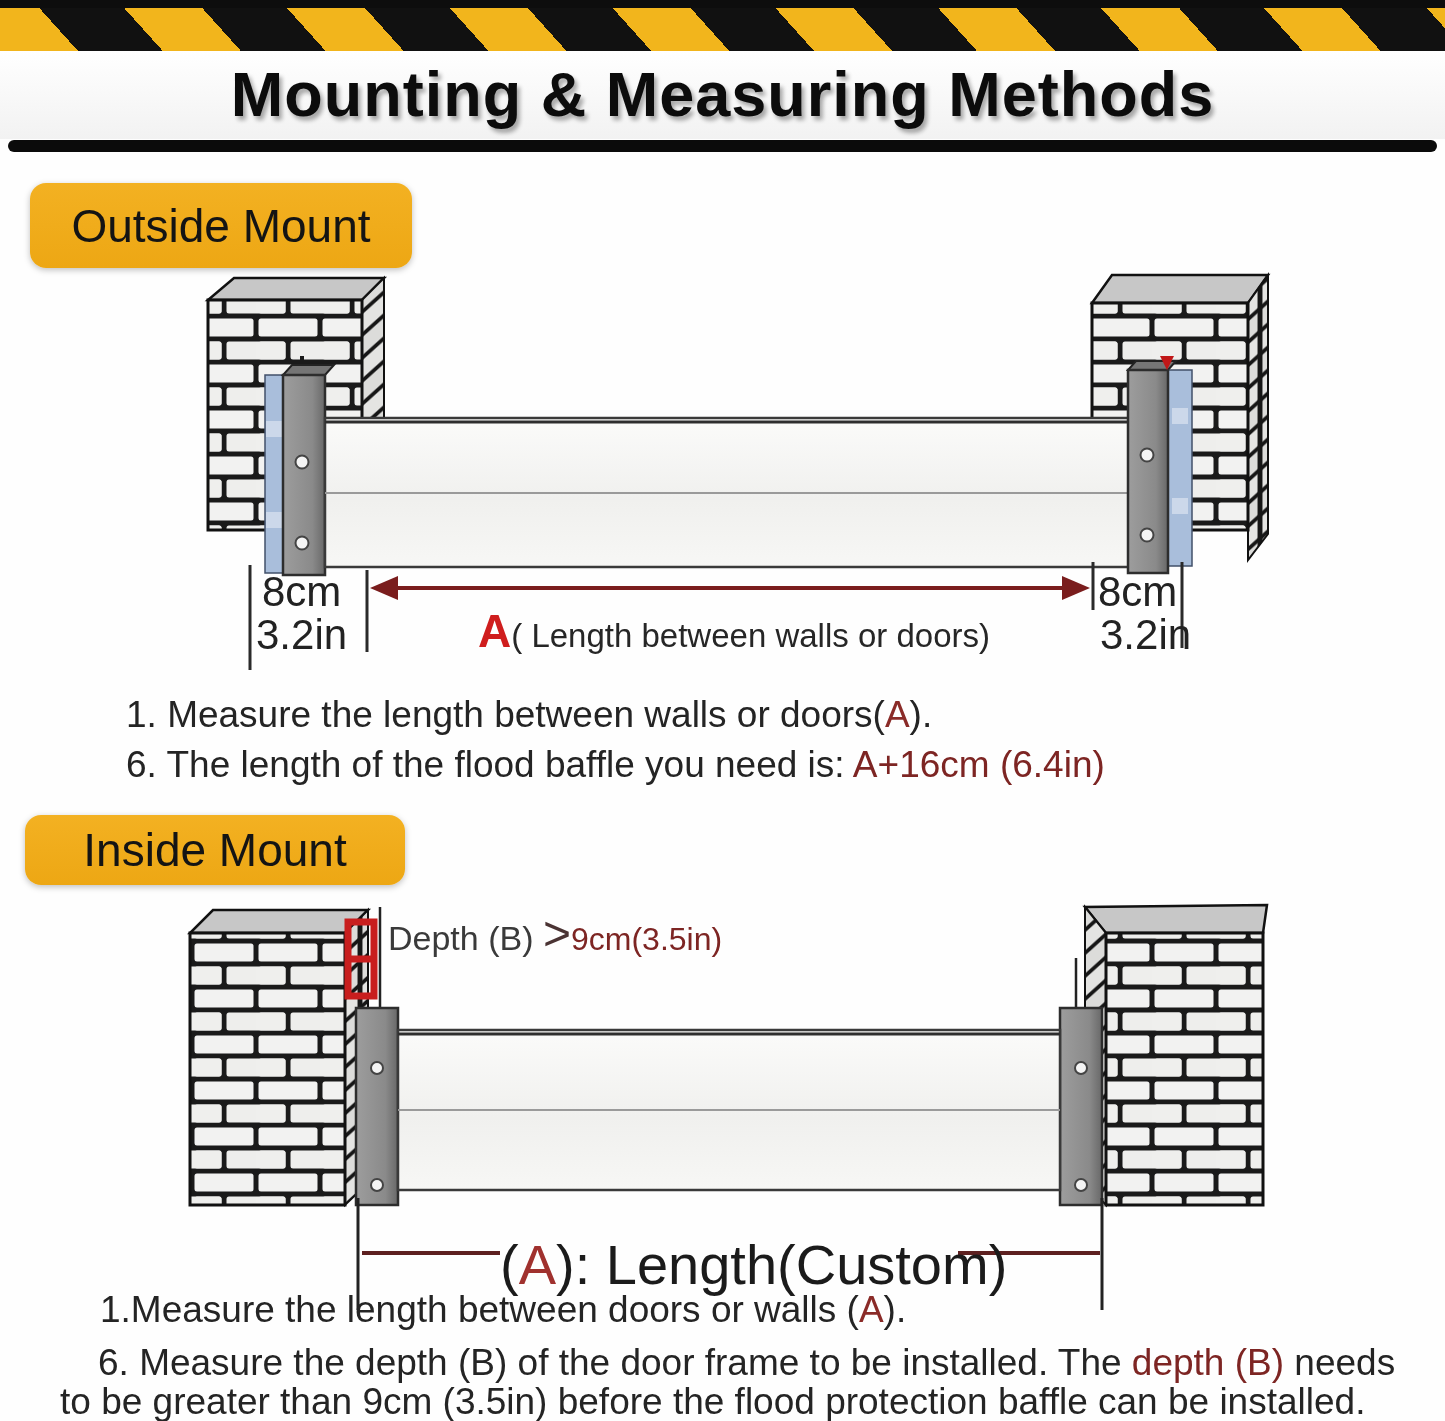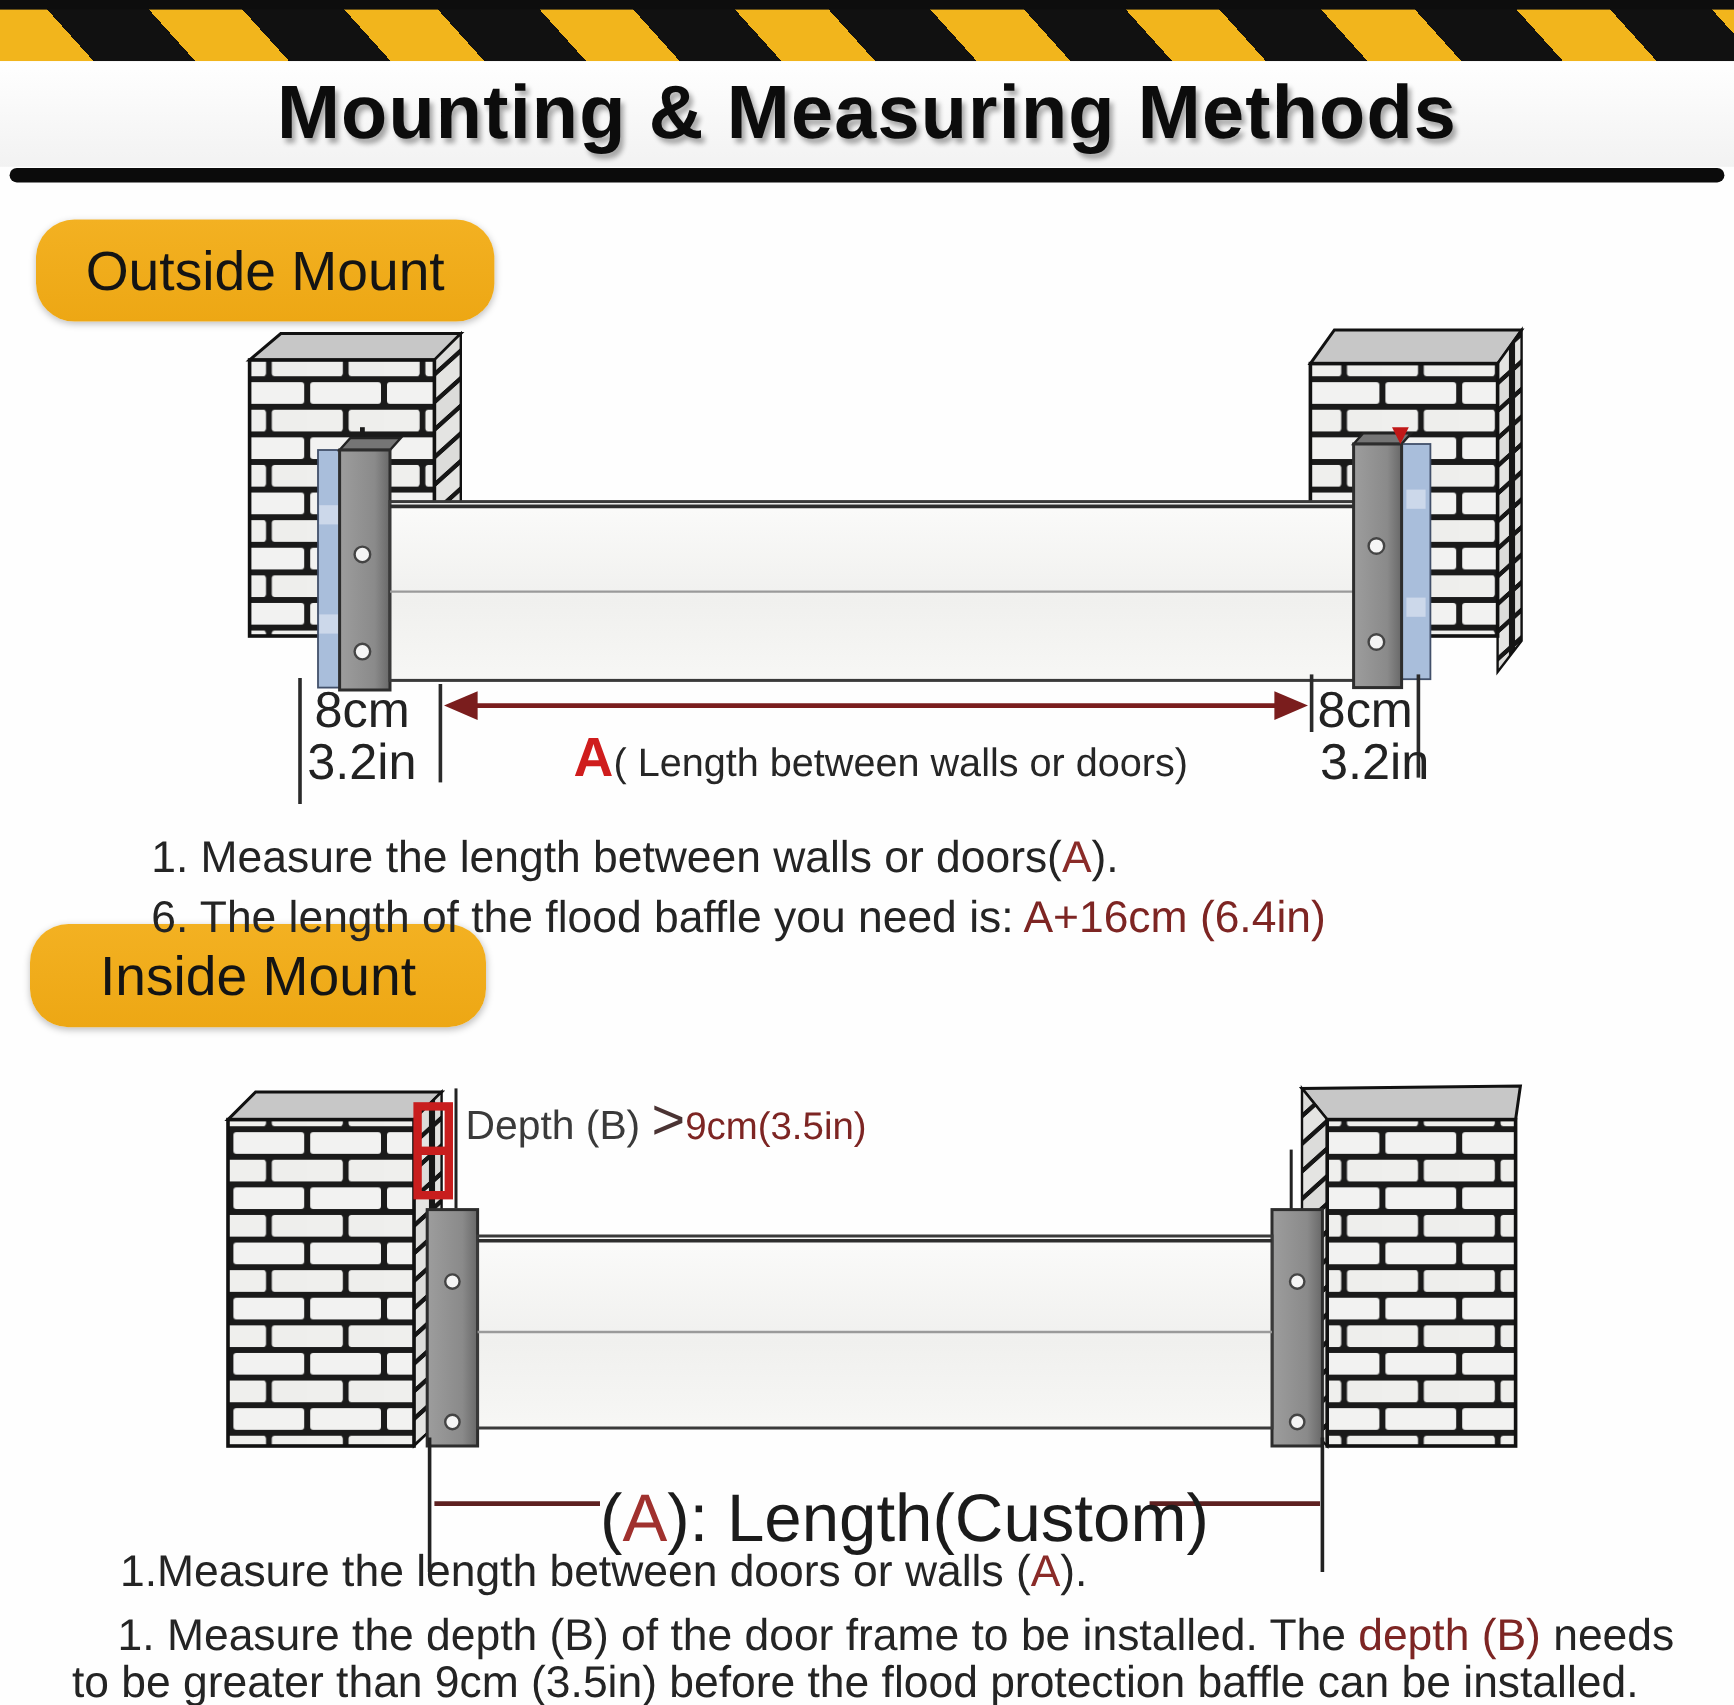--- a/index.html
+++ b/index.html
@@ -11,25 +11,25 @@
   .top-black{left:0;top:0;width:1445px;height:9px;background:#0d0d0d;}
   .hazard{left:0;top:8px;width:1445px;height:43px;
           background:repeating-linear-gradient(48deg,#f2b51c 0 58px,#111111 58px 121px);}
   .title-band{left:0;top:51px;width:1445px;height:88px;
               background:linear-gradient(#ffffff,#f2f2f2);}
   .title{left:0;top:58px;width:1445px;text-align:center;font-size:63px;font-weight:bold;
          letter-spacing:1px;color:#0c0c0c;text-shadow:3px 4px 4px rgba(0,0,0,0.33);}
   .header-rule{left:8px;top:140px;width:1429px;height:12px;background:#0b0b0b;border-radius:7px;}
 
   
-  .badge{background:linear-gradient(#f3b122,#eda714);border-radius:32px;
+  .badge{background:linear-gradient(#f3b122,#eda714);border-radius:16px;
          display:flex;align-items:center;justify-content:center;
          font-size:46px;color:#141414;box-shadow:0 2px 6px rgba(0,0,0,0.25);}
   .badge.outside{left:30px;top:183px;width:382px;height:85px;}
-  .badge.inside{left:25px;top:770px;width:380px;height:86px;}
+  .badge.inside{left:25px;top:815px;width:380px;height:70px;}
 
   
   .dimtxt{font-size:42px;color:#222;white-space:nowrap;}
   .arrow-label{left:478px;top:604px;white-space:nowrap;}
   .arrow-label .a-red{font-size:46px;font-weight:bold;color:#cf1d1d;}
   .arrow-label .rest{font-size:33px;color:#262626;}
   .depth-label{left:388px;top:906px;white-space:nowrap;}
   .depth-label .d-black{font-size:34px;color:#3a3a3a;}
   .depth-label .d-gt{font-size:48px;color:#4a3333;}
   .depth-label .d-red{font-size:32px;color:#7d2523;}
@@ -206,17 +206,17 @@
   </div>
 
   <div class="abs len-label">
     <span>(</span><span class="a-red">A</span><span>): Length(Custom)</span>
   </div>
 
   <div class="abs step" style="left:100px;top:1289px">
     <span>1.Measure the length between doors or walls (</span><span class="red1">A</span><span>).</span>
   </div>
   <div class="abs step" style="left:98px;top:1342px">
-    <span>1. Measure the depth (B) of the door frame to be installed. The </span><span class="red2">depth (B)</span><span> needs</span>
+    <span>6. Measure the depth (B) of the door frame to be installed. The </span><span class="red2">depth (B)</span><span> needs</span>
   </div>
   <div class="abs step" style="left:60px;top:1381px">to be greater than 9cm (3.5in) before the flood protection baffle can be installed.</div>
 
 </div>
 
 </body></html>

